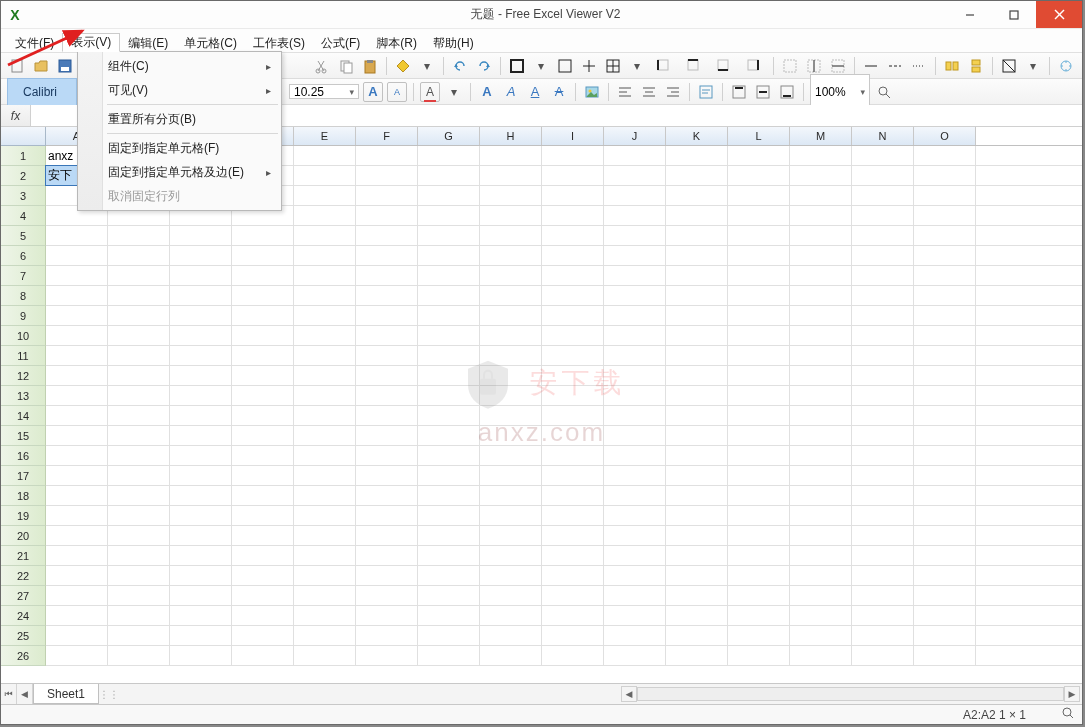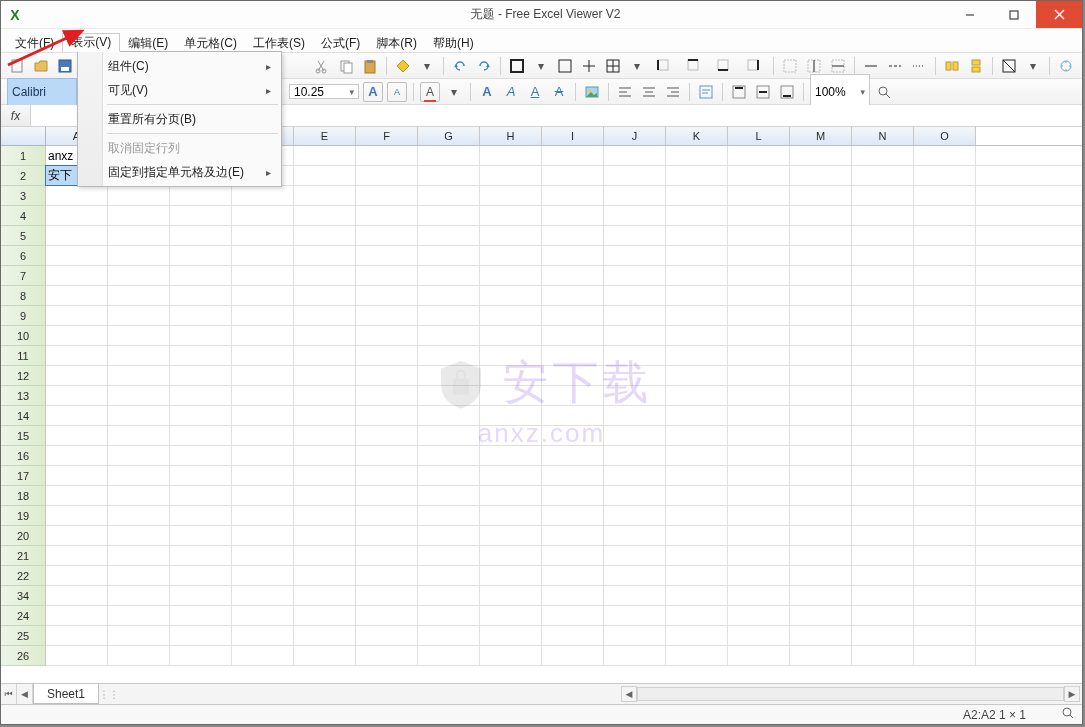--- a/index.html
+++ b/index.html
@@ -20,21 +20,21 @@
 .menu-item.open { background: #fff; border: 1px solid #ccc; border-bottom: 1px solid #fff; position: relative; z-index: 30; }
 
 
 .red-arrow { position: absolute; left: 4px; top: 29px; width: 84px; height: 40px; pointer-events: none; z-index: 40; }
 
 
 .toolbar { height: 26px; background: linear-gradient(#fcfcfc,#f2f2f2); border-bottom: 1px solid #dcdcdc; display:flex; align-items:center; padding: 0 6px; gap:4px; }
 .toolbar .sep { width:1px; height:18px; background:#d0d0d0; margin:0 2px;}
 .tb-btn { width:20px; height:20px; display:flex; align-items:center; justify-content:center; color:#555; border:1px solid transparent; border-radius:2px;}
 .tb-btn svg { width:16px; height:16px; }
-.font-name-box { width: 70px; height: 28px; border:1px solid #9ac0e6; background: #bad9f6; padding: 0 4px; display:flex; align-items:center; color:#1a3a60; }
+.font-name-box { width: 70px; height: 28px; border:1px solid #9ac0e6; background: #bad9f6; padding: 0 15px; display:flex; align-items:center; color:#1a3a60; }
 .font-size-box { width: 70px; height:15px; border:1px solid #c8c8c8; background:#fff; padding: 0 4px; display:flex; align-items:center; }
 .font-size-box .dd { margin-left:auto; color:#666; font-size:9px;}
 .zoom-box { width: 60px; height:36px; border:1px solid #c8c8c8; background:#fff; padding:0 4px; display:flex; align-items:center;}
 .zoom-box .dd { margin-left:auto; color:#666; font-size:9px;}
 
 
 .dropdown { position: absolute; left: 77px; top: 51px; width: 205px; background:#fafafa; border:1px solid #b8b8b8; box-shadow: 2px 2px 4px rgba(0,0,0,0.15); z-index: 25; padding: 2px; }
 .dropdown .dd-item { height: 24px; display:flex; align-items:center; padding-left: 28px; padding-right: 10px; color:#222; position:relative;}
 .dropdown .dd-item.disabled { color:#999; }
 .dropdown .dd-item.has-sub::after { content:"▸"; position:absolute; right:8px; font-size:10px; color:#555;}
@@ -54,22 +54,22 @@
 .row-headers { position:absolute; left:0; top:19px; width:45px; bottom:0;}
 .row-h { height:20px; border-bottom:1px solid #c8d8c0; border-right:1px solid #c0d0b0; background:linear-gradient(to right,#eef5e8,#dcebce); display:flex; align-items:center; justify-content:center; color:#2a2a2a; font-size:11px;}
 .cells { position:absolute; left:45px; top:19px; right:0; bottom:0;}
 .row { height:20px; display:flex; border-bottom:1px solid #e0e0e0;}
 .cell { width:62px; border-right:1px solid #e0e0e0; padding:0 2px; display:flex; align-items:center; overflow:hidden; white-space:nowrap;}
 .cell.selected { background:#bad9f6; outline:1px solid #3a76b8;}
 
 
 .watermark { position:absolute; left:50%; top:50%; transform:translate(-50%,-55%); opacity:0.18; display:flex; flex-direction:column; align-items:center; pointer-events:none;}
 .watermark .wm-row { display:flex; align-items:center; gap:12px;}
-.watermark .wm-text { font-size:46px; color:#6d28d9; letter-spacing:4px;}
-.watermark .wm-sub { font-size:26px; color:#6d28d9; letter-spacing:2px; margin-top:4px;}
+.watermark .wm-text { font-size:28px; color:#ef4444; letter-spacing:4px;}
+.watermark .wm-sub { font-size:26px; color:#7f1d1d; letter-spacing:2px; margin-top:4px;}
 .watermark svg { width:60px; height:60px;}
 
 
 .sheet-tabs { height: 21px; border-top:1px solid #c8c8c8; background:#f4f4f4; display:flex; align-items:center;}
 .nav-btns { display:flex; height:100%;}
 .nav-btn { width: 16px; display:flex; align-items:center; justify-content:center; border-right:1px solid #d4d4d4; color:#666; font-size:9px;}
 .sheet-tab { height:100%; padding: 0 13px; background:#fff; border:1px solid #c0c0c0; border-top:none; display:flex; align-items:center; font-size:11px; color:#333;}
 .tab-gripper { margin-left: auto; margin-right: 500px; color:#aaa; font-size:10px;}
 .h-scroll { flex:1; display:flex; align-items:center; padding:0 2px;}
 .h-scroll .track { flex:1; height:14px; background:#eee; border:1px solid #d0d0d0; position:relative;}
@@ -406,25 +406,28 @@
         <span>组件(C)</span>
       </div>
     <div class="dd-item has-sub">
         <span>可见(V)</span>
       </div>
     <div class="dd-sep"></div>
     <div class="dd-item">
         <span>重置所有分页(B)</span>
       </div>
     <div class="dd-sep"></div>
+    <div class="dd-item">
+        <span>固定到指定单元格(F)</span>
+      </div>
+    <div class="dd-item has-sub">
+        <span>固定到指定单元格及边(E)</span>
+      </div>
     <div class="dd-item disabled">
         <span>取消固定行列</span>
-      </div>
-    <div class="dd-item has-sub">
-        <span>固定到指定单元格及边(E)</span>
       </div>
   </div>
 
   <div class="formula-bar">
     <div class="fx-label">fx</div>
     <input class="fx-input" value="" style="">
   </div>
 
   <div class="grid-wrap">
     <div class="corner"></div>
@@ -461,21 +464,21 @@
         <div class="row-h">13</div>
         <div class="row-h">14</div>
         <div class="row-h">15</div>
         <div class="row-h">16</div>
         <div class="row-h">17</div>
         <div class="row-h">18</div>
         <div class="row-h">19</div>
         <div class="row-h">20</div>
         <div class="row-h">21</div>
         <div class="row-h">22</div>
-        <div class="row-h">34</div>
+        <div class="row-h">27</div>
         <div class="row-h">24</div>
         <div class="row-h">25</div>
         <div class="row-h">26</div>
       </div>
     <div class="cells" id="cells">
         <div class="row">
           <div class="cell">anxz</div>
           <div class="cell"></div>
           <div class="cell"></div>
           <div class="cell"></div>

